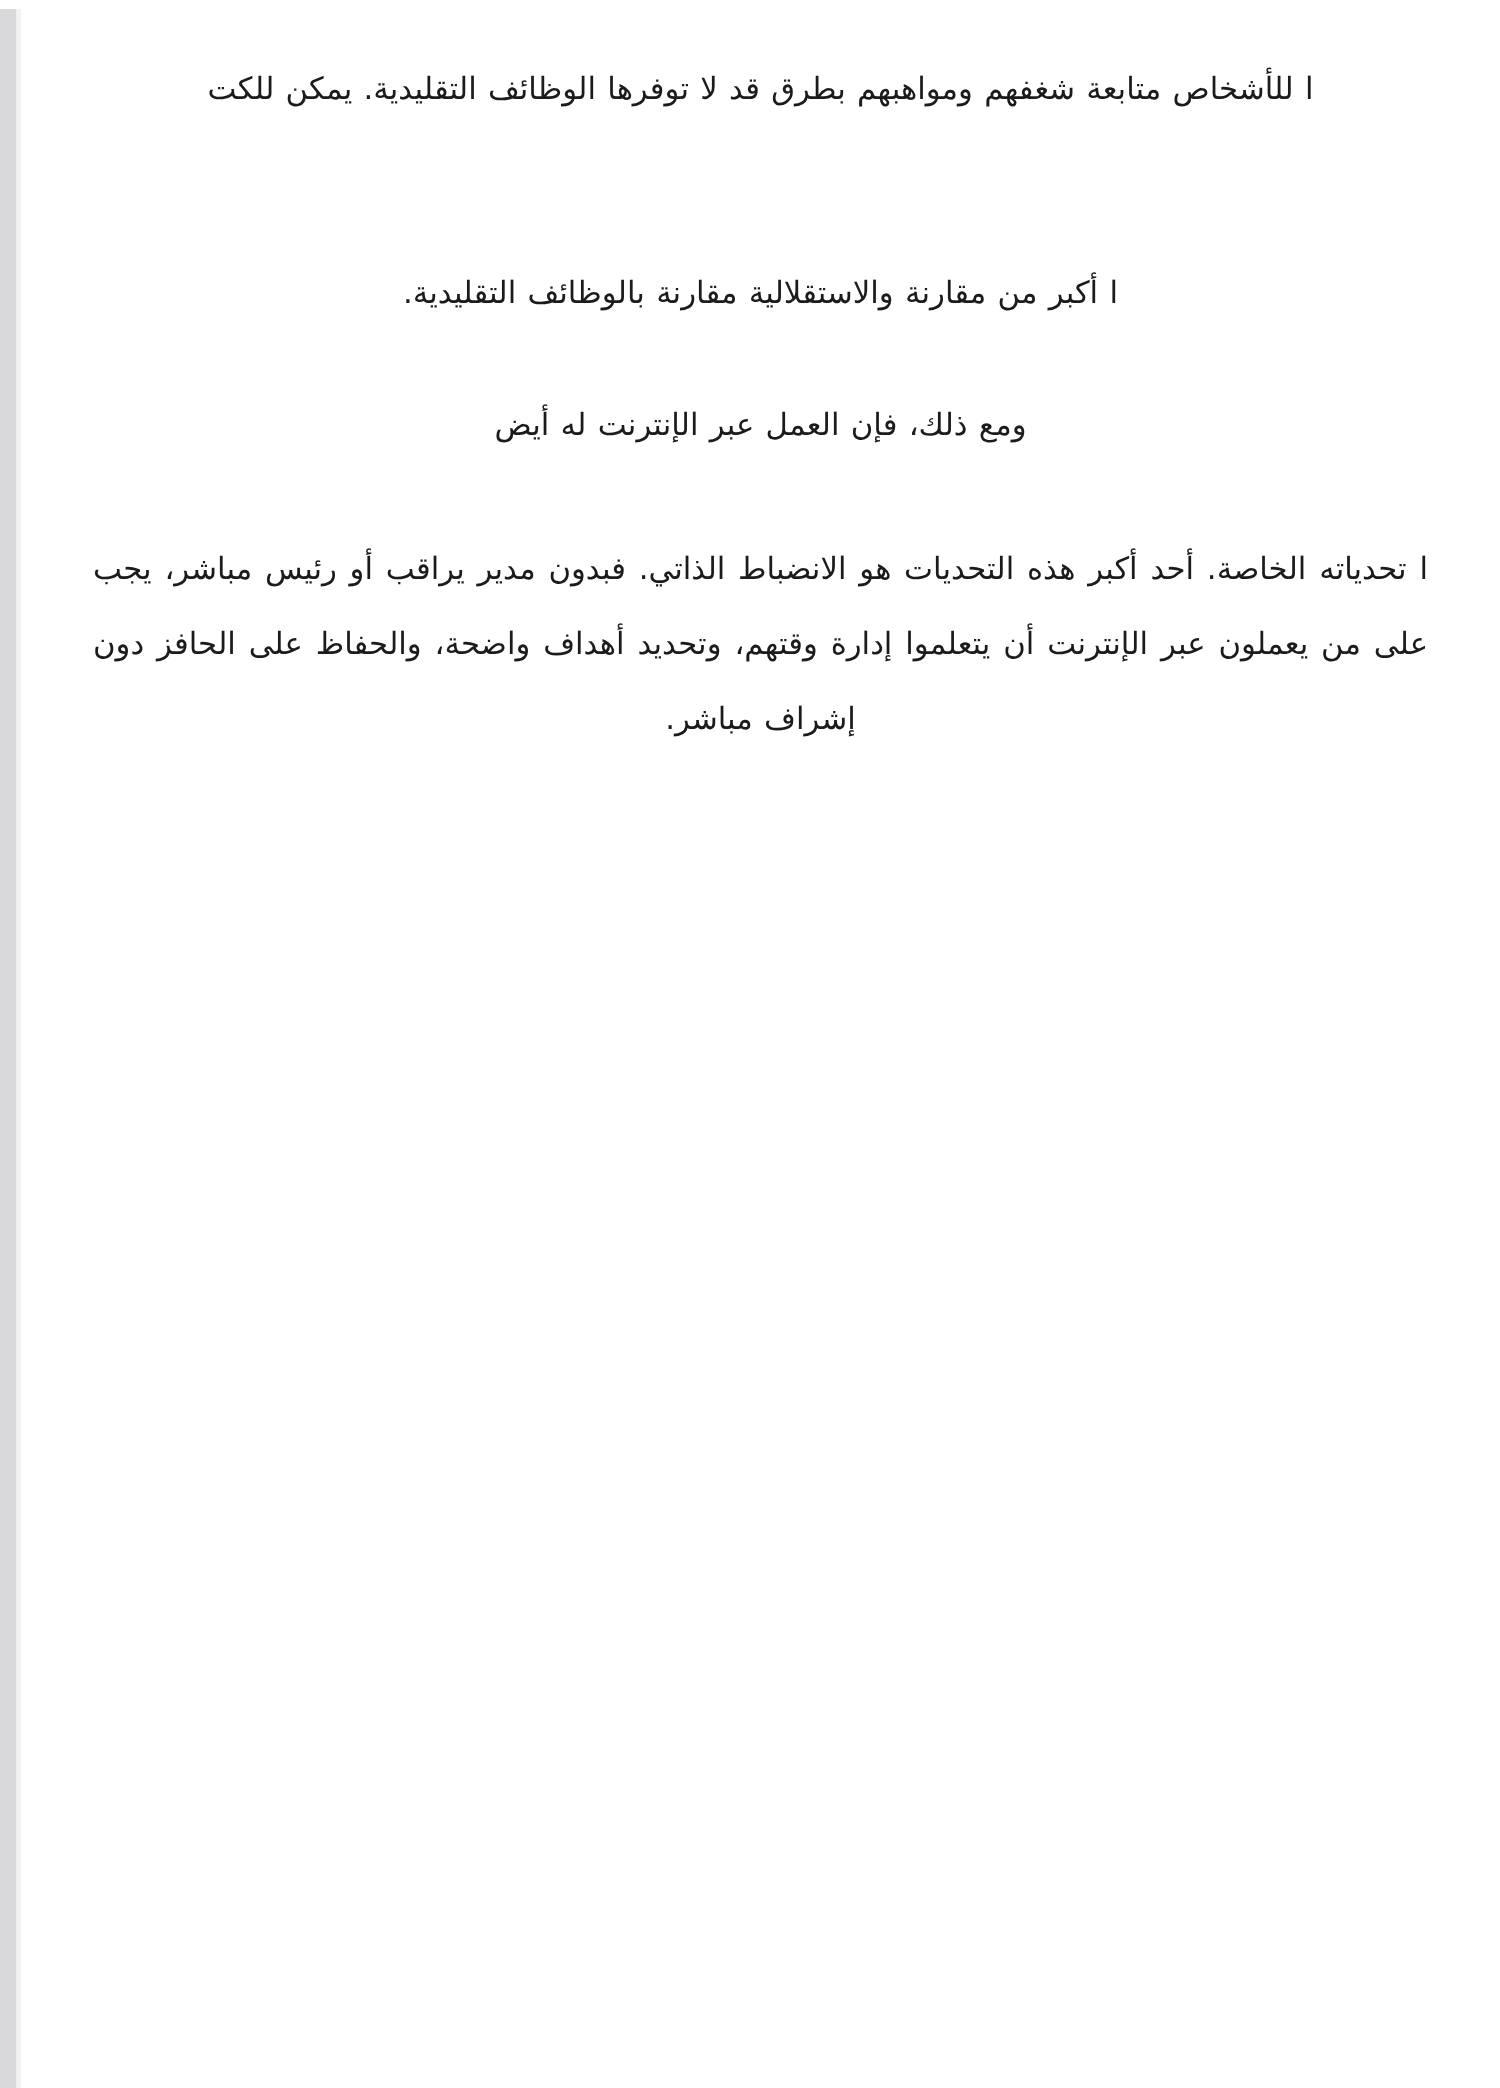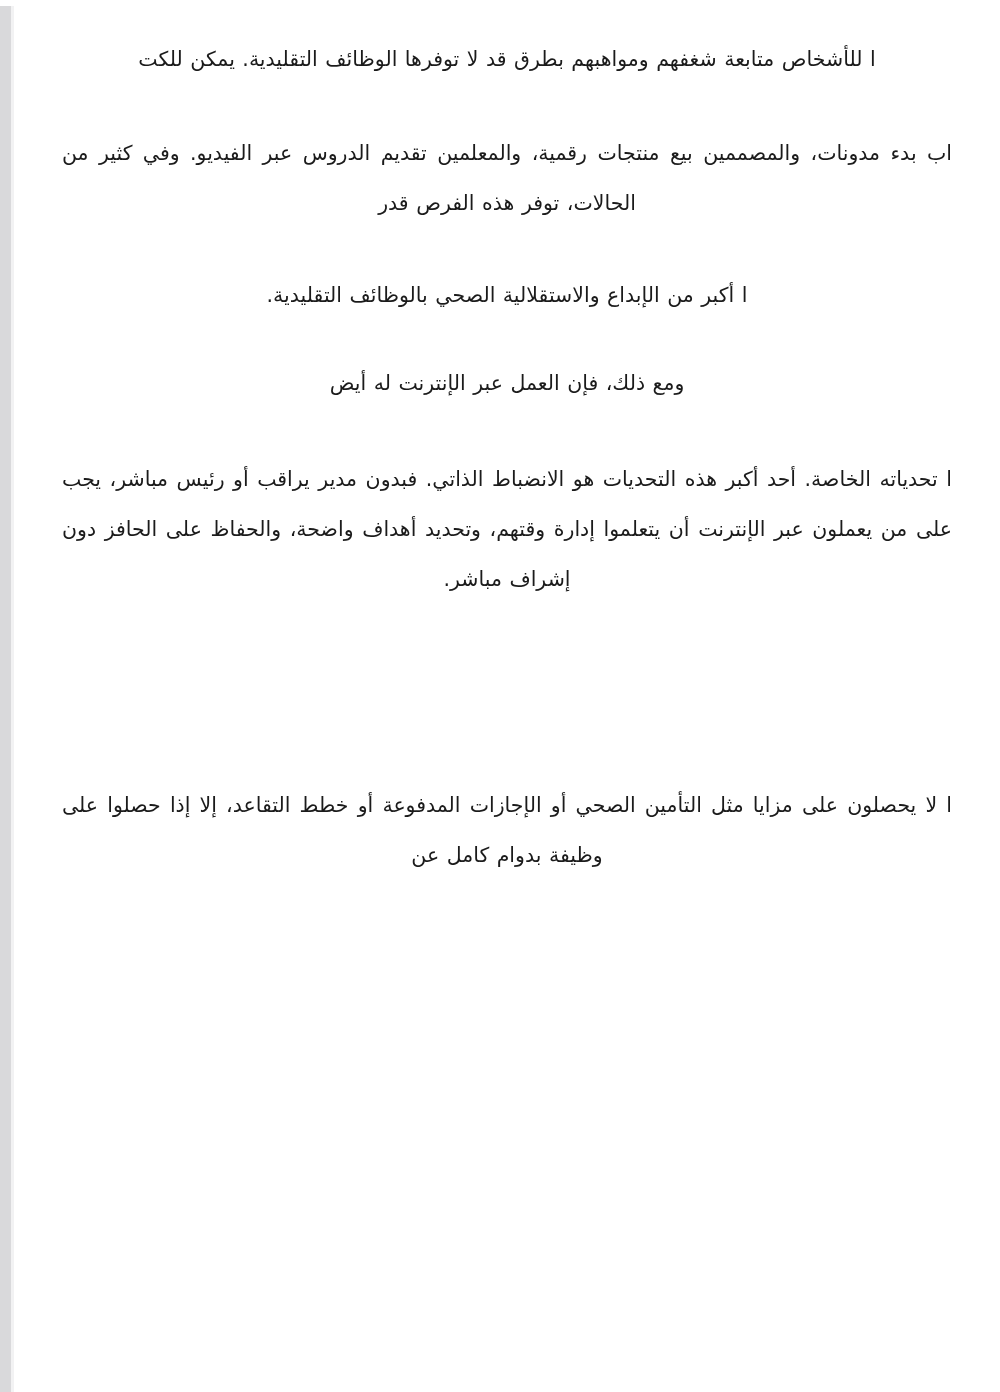--- a/index.html
+++ b/index.html
@@ -87,32 +87,30 @@
 
   <div id="page-edge-left"></div>
   <div id="page-edge-left-inner"></div>
   <div id="page-edge-top"></div>
 
   <div id="doc-body">
 
     <p class="para">ا للأشخاص متابعة شغفهم ومواهبهم بطرق قد لا توفرها الوظائف التقليدية. يمكن للكت</p>
     <div class="spacer gap-1"></div>
 
-    <p class="para">اب بدء مدونات، والمصممين بيع منتجات رقمية، والمعلمين تقديم الدروس عبر الفيديو. وفي كثير من الحالات، توفر هذه الفرص قدر</p>
     <div class="spacer gap-2"></div>
 
-    <p class="para">ا أكبر من الإبداع والاستقلالية الصحي بالوظائف التقليدية.</p>
+    <p class="para">ا أكبر من مقارنة والاستقلالية مقارنة بالوظائف التقليدية.</p>
     <div class="spacer gap-3"></div>
 
     <p class="para">ومع ذلك، فإن العمل عبر الإنترنت له أيض</p>
     <div class="spacer gap-4"></div>
 
     <p class="para">ا تحدياته الخاصة. أحد أكبر هذه التحديات هو الانضباط الذاتي. فبدون مدير يراقب أو رئيس مباشر، يجب على من يعملون عبر الإنترنت أن يتعلموا إدارة وقتهم، وتحديد أهداف واضحة، والحفاظ على الحافز دون إشراف مباشر.</p>
     <div class="spacer gap-3"></div>
 
     <div class="spacer gap-5"></div>
 
     <div class="spacer gap-6"></div>
 
-    <p class="para">ا لا يحصلون على مزايا مثل التأمين الصحي أو الإجازات المدفوعة أو خطط التقاعد، إلا إذا حصلوا على وظيفة بدوام كامل عن</p>
 
   </div>
 </div>
 
 </body></html>

